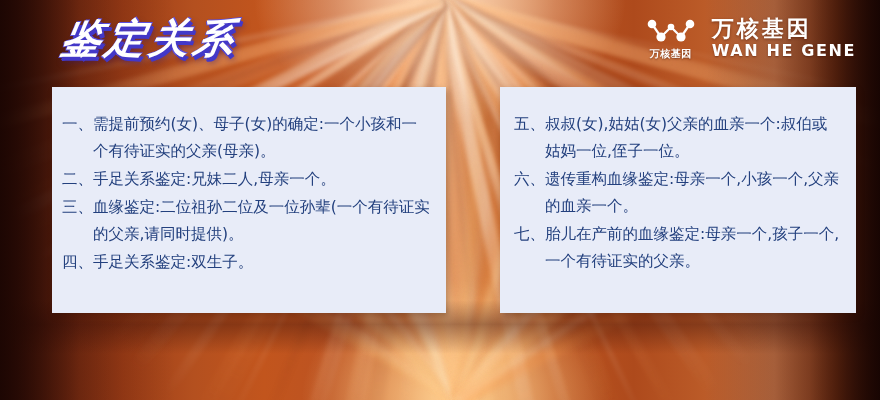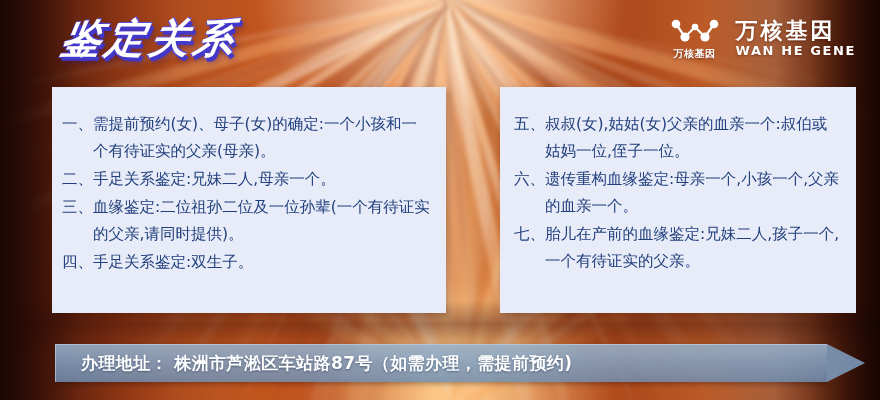--- a/index.html
+++ b/index.html
@@ -79,21 +79,21 @@
   .brand-mark-cn {
     font-size:10px; font-weight:bold; color:#fff; letter-spacing:0.5px;
     text-shadow:0 1px 2px rgba(70,20,5,0.6);
   }
   .brand-text { display:flex; flex-direction:column; align-items:flex-start; gap:1px; }
   .brand-cn {
     font-size:22px; font-weight:bold; color:#fff; letter-spacing:3px; line-height:1.05;
     text-shadow:0 1px 3px rgba(70,20,5,0.55);
   }
   .brand-en {
-    font-size:13px; font-weight:bold; color:#fff; letter-spacing:1.6px;
+    font-size:16px; font-weight:bold; color:#fff; letter-spacing:1.6px;
     text-shadow:0 1px 2px rgba(70,20,5,0.5);
   }
 
   
   .panel {
     position:absolute; top:87px; height:226px;
     background:#e8ecf8;
     box-shadow:2px 3px 6px rgba(40,10,4,0.30);
     padding:24px 14px 10px 10px;
   }
@@ -310,23 +310,18 @@
     <div class="item">
       <span class="item-num">五、</span>
       <span class="item-text">叔叔(女),姑姑(女)父亲的血亲一个:叔伯或姑妈一位,侄子一位。</span>
     </div>
     <div class="item">
       <span class="item-num">六、</span>
       <span class="item-text">遗传重构血缘鉴定:母亲一个,小孩一个,父亲的血亲一个。</span>
     </div>
     <div class="item">
       <span class="item-num">七、</span>
-      <span class="item-text">胎儿在产前的血缘鉴定:兄妹二人,孩子一个,一个有待证实的父亲。</span>
+      <span class="item-text">胎儿在产前的血缘鉴定:母亲一个,孩子一个,一个有待证实的父亲。</span>
     </div>
   </div>
 
-  <div class="footer">
-    <div class="footer-body"></div>
-    <div class="footer-arrow"></div>
-    <div class="footer-text">办理地址： 株洲市芦淞区车站路87号（如需办理，需提前预约)</div>
-  </div>
 
 </div>
 
 </body></html>

